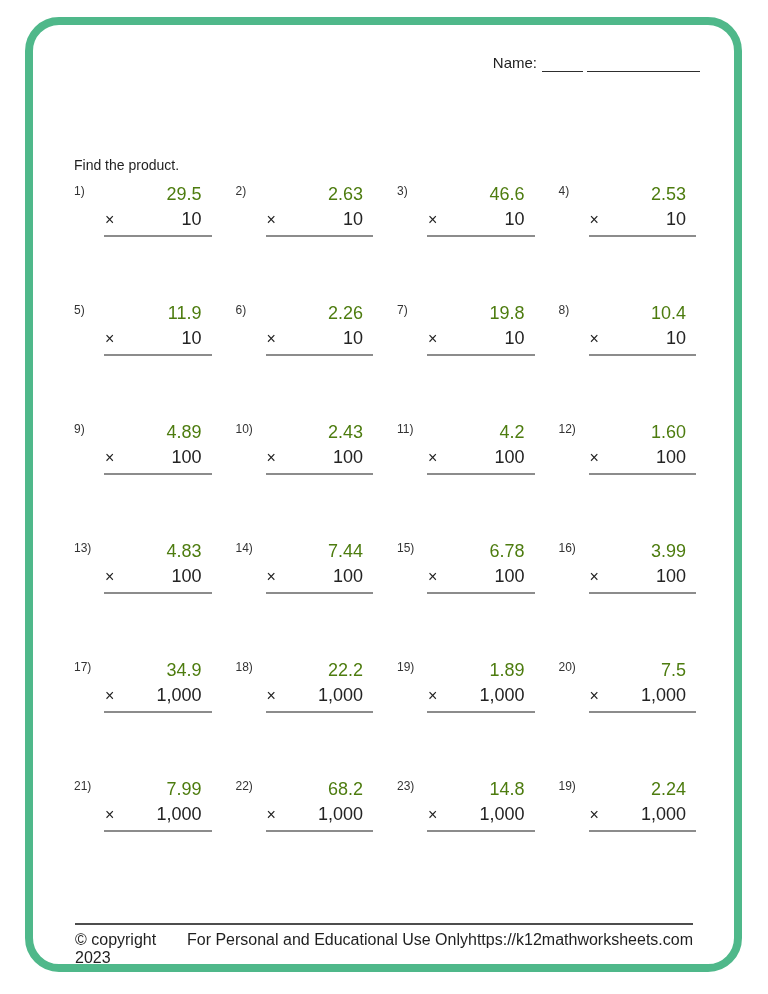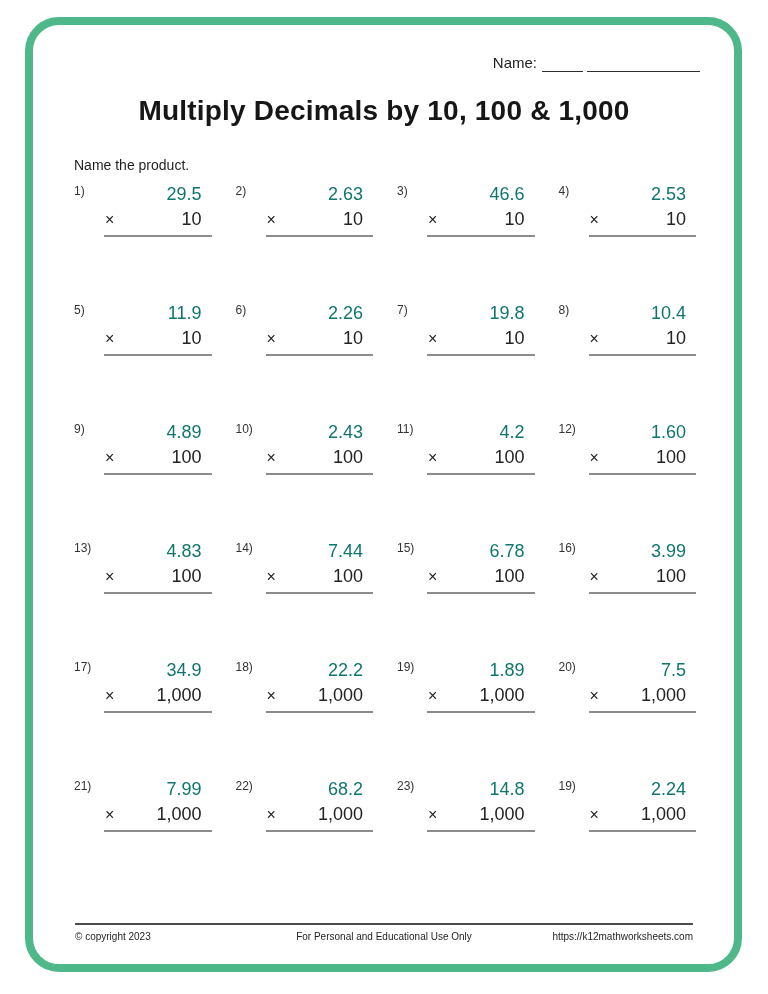--- a/index.html
+++ b/index.html
@@ -26,51 +26,50 @@
   }
   .instruction { position:absolute; top:157px; left:74px; font-size:14px; color:#1f1f1f; }
   .grid {
     position:absolute; top:181px; left:74px; width:622px;
     display:grid; grid-template-columns:repeat(4,1fr);
     column-gap:24px; grid-auto-rows:58px; row-gap:61px;
   }
   .problem { display:flex; }
   .pnum { width:30px; font-size:12px; color:#333333; padding-top:3px; }
   .pbody { flex:1; }
-  .operand { text-align:right; font-size:18px; line-height:26px; padding-right:10px; color:#0f766e; }
+  .operand { text-align:right; font-size:18px; line-height:26px; padding-right:10px; color:#4d7c0f; }
   .mrow {
     display:flex; justify-content:space-between; align-items:baseline;
     font-size:18px; line-height:25px; padding-right:10px; color:#232323;
   }
   .sign { padding-left:1px; font-size:16px; }
   .aline { border-bottom:2px solid #8c8c8c; margin-top:3px; }
   .footer-line { position:absolute; top:923px; left:75px; width:618px; border-top:2px solid #4d4d4d; }
   .footer-row {
     position:absolute; top:931px; left:75px; width:618px;
-    display:flex; align-items:baseline; font-size:10px; color:#1f1f1f;
+    display:flex; align-items:baseline; font-size:16px; color:#1f1f1f;
   }
   .f-left  { flex:1; text-align:left; }
   .f-mid   { flex:0 0 auto; text-align:center; }
   .f-right { flex:1; text-align:right; }
 </style>
 </head>
 <body>
 
 <div class="page">
   <div class="frame"></div>
 
   <div class="name-row">
     <span class="name-label">Name:</span>
     <span class="name-seg seg-short"></span>
     <span class="name-seg seg-long"></span>
   </div>
 
-  <div class="title">Multiply Decimals by 10, 100 &amp; 1,000</div>
-
-  <div class="instruction">Name the product.</div>
+
+  <div class="instruction">Find the product.</div>
 
   <div class="grid">
   <div class="problem">
     <span class="pnum">1)</span>
     <div class="pbody">
       <div class="operand">29.5</div>
       <div class="mrow">
         <span class="sign">×</span>
         <span class="multiplier">10</span>
       </div>

